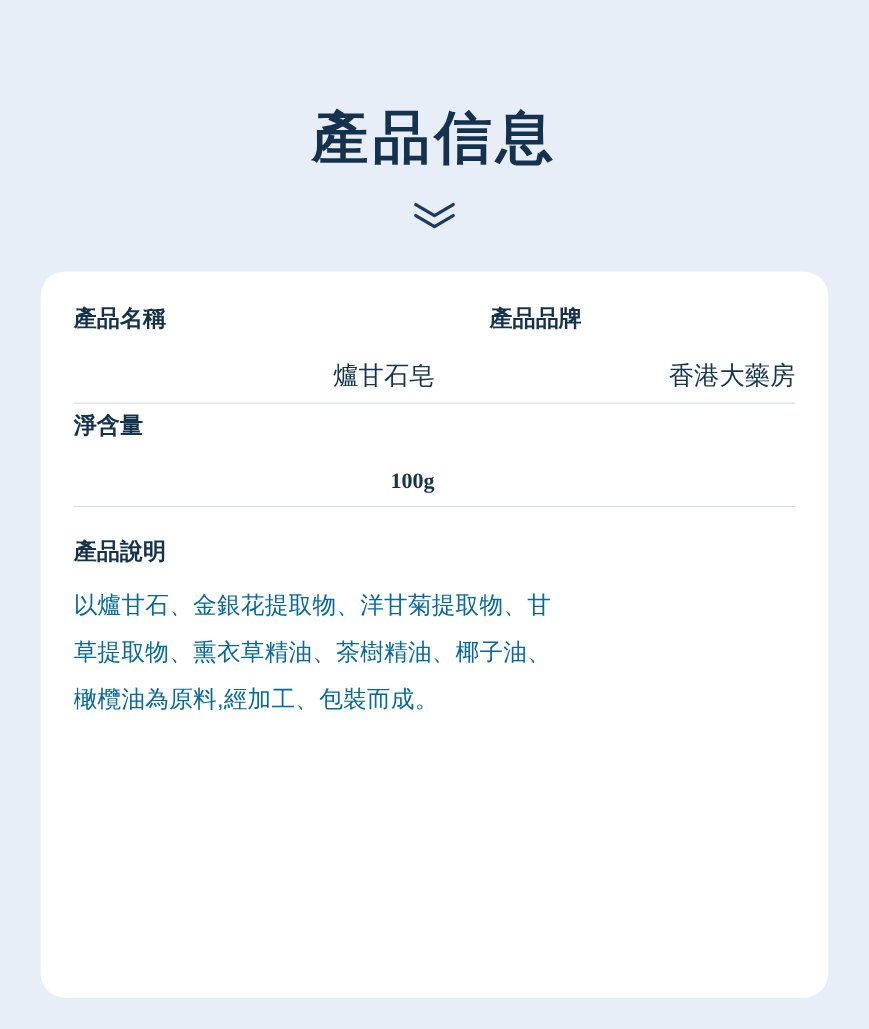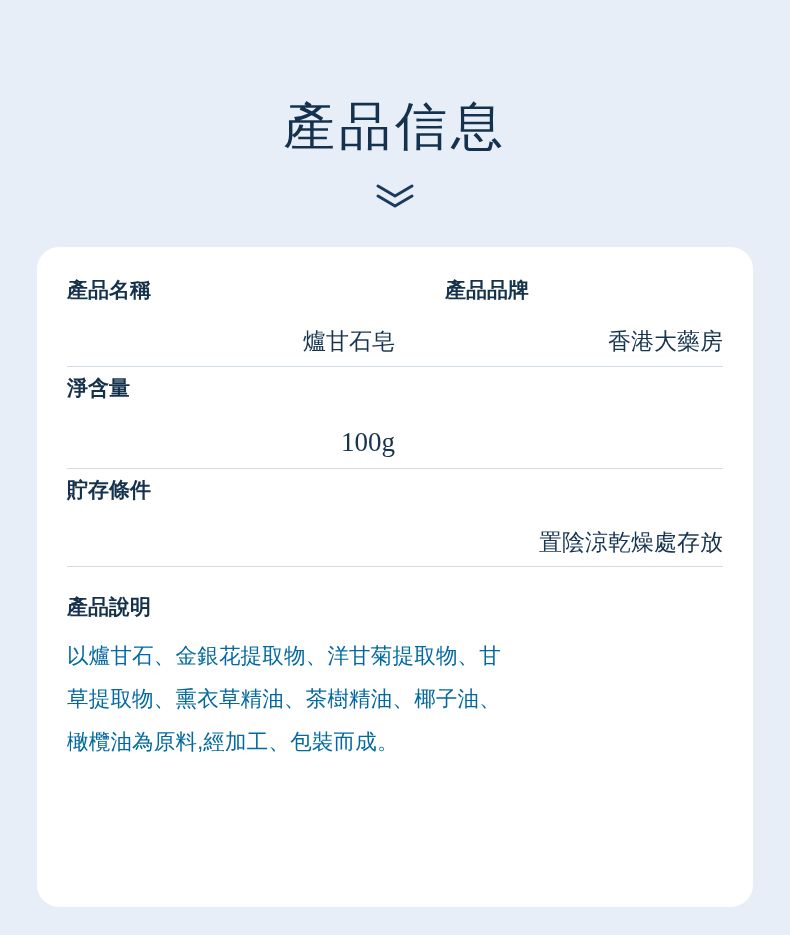--- a/index.html
+++ b/index.html
@@ -16,21 +16,21 @@
   }
   .page {
     position: relative;
     width: 790px;
     height: 935px;
     box-sizing: border-box;
   }
   .title {
     text-align: center;
     font-size: 52px;
-    font-weight: 400;
+    font-weight: 700;
     letter-spacing: 4px;
     color: #14324e;
     padding-top: 98px;
     line-height: 1.1;
     user-select: none;
   }
   .chevrons {
     text-align: center;
     margin-top: 26px;
     height: 34px;
@@ -71,21 +71,22 @@
   .value {
     font-size: 23px;
     color: #16344f;
     margin-top: 26px;
     line-height: 1.2;
     font-weight: 400;
     text-align: right;
   }
   .value.serif {
     font-family: "Liberation Serif", "DejaVu Serif", serif;
-    font-size: 27px;
+    font-size: 20px;
+    font-weight: bold;
   }
   .cell-right .label,
   .cell-right .value {
     padding-left: 50px;
   }
   .desc-block {
     padding-top: 4px;
   }
   .desc-label {
     font-size: 21px;
@@ -131,26 +132,20 @@
       </div>
     </div>
 
     <div class="row">
       <div class="cell">
         <div class="label">淨含量</div>
         <div class="value serif">100g</div>
       </div>
     </div>
 
-    <div class="row">
-      <div class="cell full">
-        <div class="label">貯存條件</div>
-        <div class="value">置陰涼乾燥處存放</div>
-      </div>
-    </div>
 
     <div class="desc-block">
       <div class="desc-label">產品說明</div>
       <div class="desc-text">以爐甘石、金銀花提取物、洋甘菊提取物、甘</div>
       <div class="desc-text" style="margin-top:0">草提取物、熏衣草精油、茶樹精油、椰子油、</div>
       <div class="desc-text" style="margin-top:0">橄欖油為原料,經加工、包裝而成。</div>
     </div>
 
   </div>
 </div>

